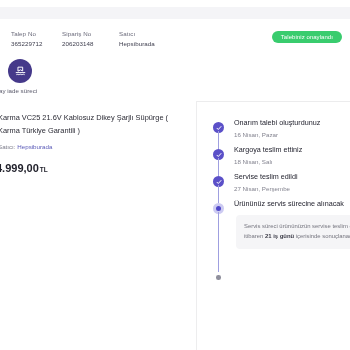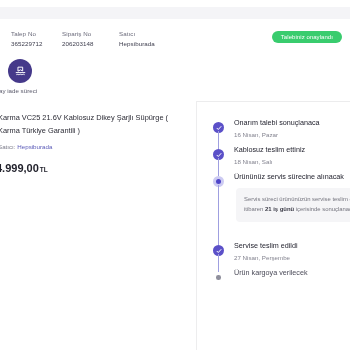--- a/index.html
+++ b/index.html
@@ -326,69 +326,68 @@
 
     <div class="t-step">
       <div class="t-marker">
         <div class="dot-done">
           <svg width="6" height="6" viewBox="0 0 24 24" fill="none" stroke="#ffffff" stroke-width="4" stroke-linecap="round" stroke-linejoin="round">
             <path d="M4 13l5 5L20 6"></path>
           </svg>
         </div>
       </div>
       <div class="t-line"></div>
-      <div class="t-title">Onarım talebi sonuçlanaca</div>
+      <div class="t-title">Onarım talebi oluşturdunuz</div>
       <div class="t-date">16 Nisan, Pazar</div>
     </div>
 
     <div class="t-step">
       <div class="t-marker">
         <div class="dot-done">
           <svg width="6" height="6" viewBox="0 0 24 24" fill="none" stroke="#ffffff" stroke-width="4" stroke-linecap="round" stroke-linejoin="round">
             <path d="M4 13l5 5L20 6"></path>
           </svg>
         </div>
       </div>
       <div class="t-line"></div>
-      <div class="t-title">Kablosuz teslim ettiniz</div>
+      <div class="t-title">Kargoya teslim ettiniz</div>
       <div class="t-date">18 Nisan, Salı</div>
+    </div>
+
+    <div class="t-step">
+      <div class="t-marker">
+        <div class="dot-done">
+          <svg width="6" height="6" viewBox="0 0 24 24" fill="none" stroke="#ffffff" stroke-width="4" stroke-linecap="round" stroke-linejoin="round">
+            <path d="M4 13l5 5L20 6"></path>
+          </svg>
+        </div>
+      </div>
+      <div class="t-line"></div>
+      <div class="t-title">Servise teslim edildi</div>
+      <div class="t-date">27 Nisan, Perşembe</div>
     </div>
 
     <div class="t-step">
       <div class="t-marker">
         <div class="dot-active">
             <i></i>
           </div>
       </div>
       <div class="t-line"></div>
       <div class="t-title">Ürününüz servis sürecine alınacak</div>
       <div class="t-note">
         <p>Servis süreci ürününüzün servise teslim ed</p>
         <p><span>itibaren </span><b>21 iş günü</b><span> içerisinde sonuçlanaca</span></p>
       </div>
       <div class="gap-last"></div>
     </div>
 
-    <div class="t-step">
-      <div class="t-marker">
-        <div class="dot-done">
-          <svg width="6" height="6" viewBox="0 0 24 24" fill="none" stroke="#ffffff" stroke-width="4" stroke-linecap="round" stroke-linejoin="round">
-            <path d="M4 13l5 5L20 6"></path>
-          </svg>
-        </div>
-      </div>
-      <div class="t-line"></div>
-      <div class="t-title">Servise teslim edildi</div>
-      <div class="t-date">27 Nisan, Perşembe</div>
-    </div>
-
     <div class="t-step pending">
       <div class="t-marker">
         <div class="dot-pending">
             <i></i>
           </div>
       </div>
 
-      <div class="t-title">Ürün kargoya verilecek</div>
     </div>
 
   </div>
 </div>
 
 </body></html>

